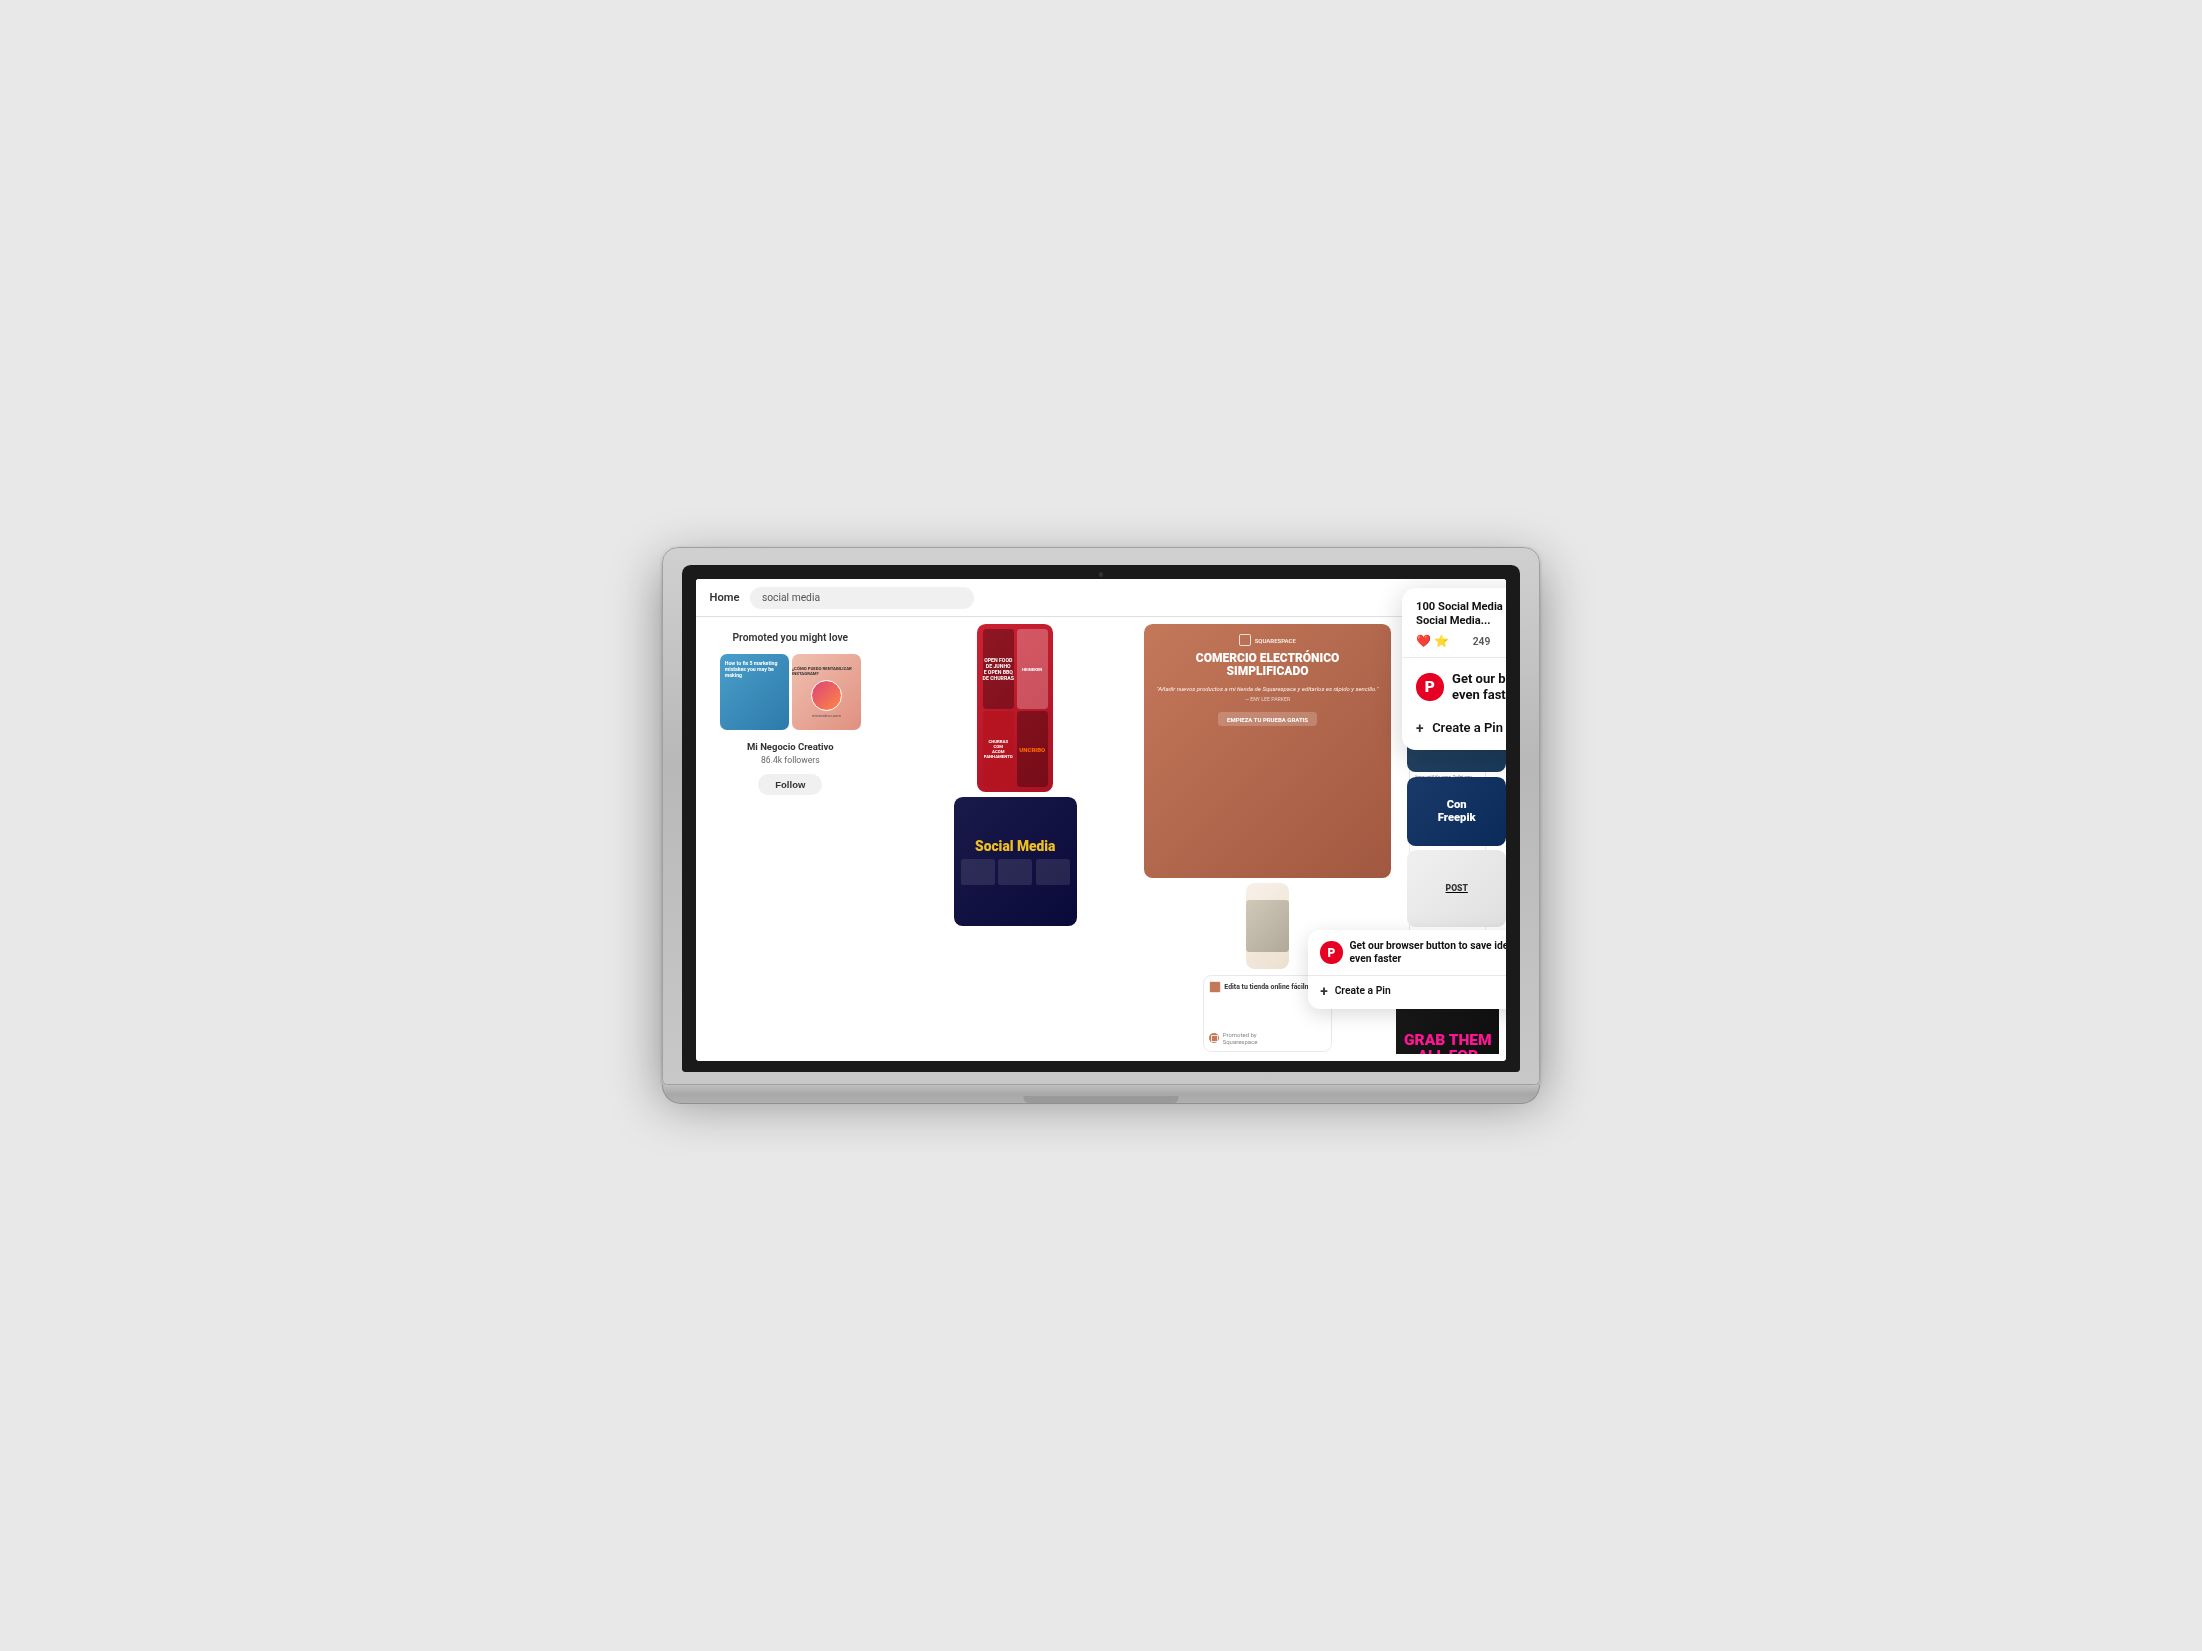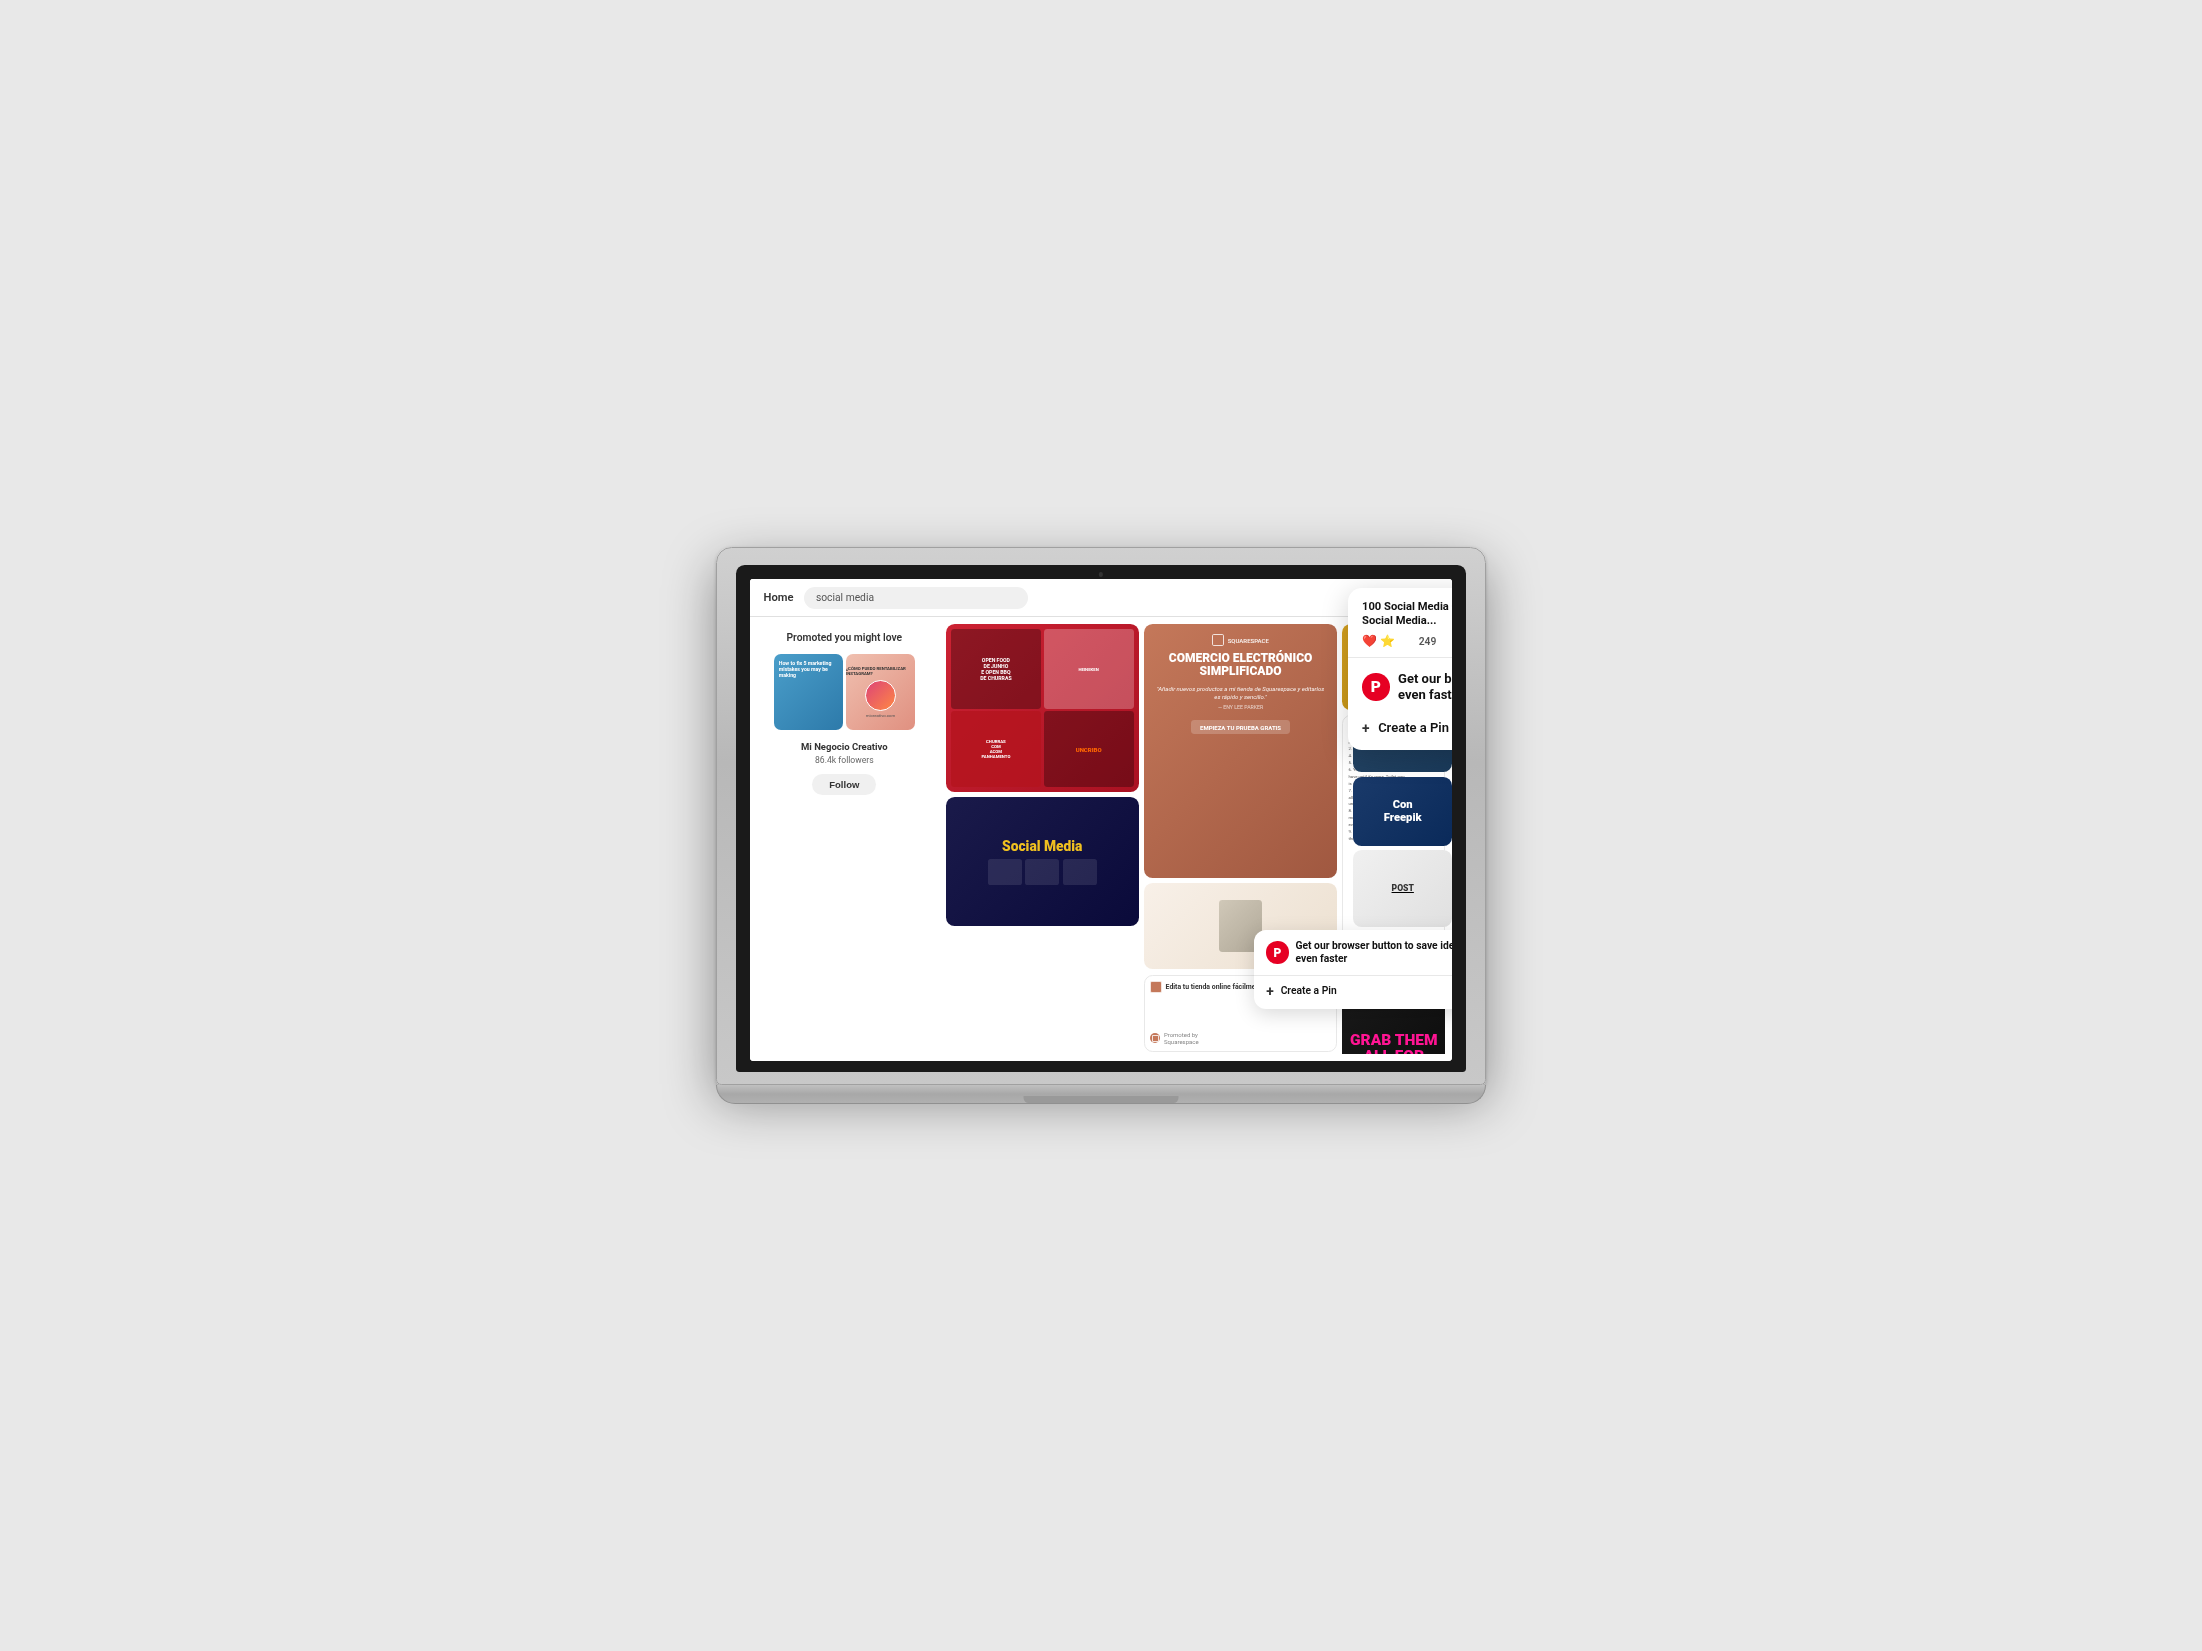--- a/index.html
+++ b/index.html
@@ -7,21 +7,21 @@
       background: #e8e8e8;
       display: flex;
       justify-content: center;
       align-items: center;
       min-height: 100vh;
       font-family: -apple-system, BlinkMacSystemFont, 'Segoe UI', Roboto, sans-serif;
     }
 
     .laptop-outer {
       position: relative;
-      width: 770px;
+      width: 878px;
       background: transparent;
     }
 
     .laptop-body {
       background: linear-gradient(180deg, #d0d0d0 0%, #b8b8b8 40%, #c8c8c8 100%);
       border-radius: 15.5px 15.5px 5.2px 5.2px;
       padding: 17px 19px 12px 19px;
       box-shadow: 0 17px 52px rgba(0,0,0,0.4), 0 1.7px 3.4px rgba(0,0,0,0.2);
       border: 1.3px solid #a0a0a0;
     }
@@ -210,20 +210,21 @@
       padding: 6.9px;
       display: flex;
       gap: 5.2px;
     }
 
     .pin-column {
       display: flex;
       flex-direction: column;
       gap: 5.2px;
       flex: 1;
+      align-items: center;
     }
 
     .pin-card {
       border-radius: 8.6px;
       overflow: hidden;
       background: #e0e0e0;
       position: relative;
       flex-shrink: 0;
     }
 

